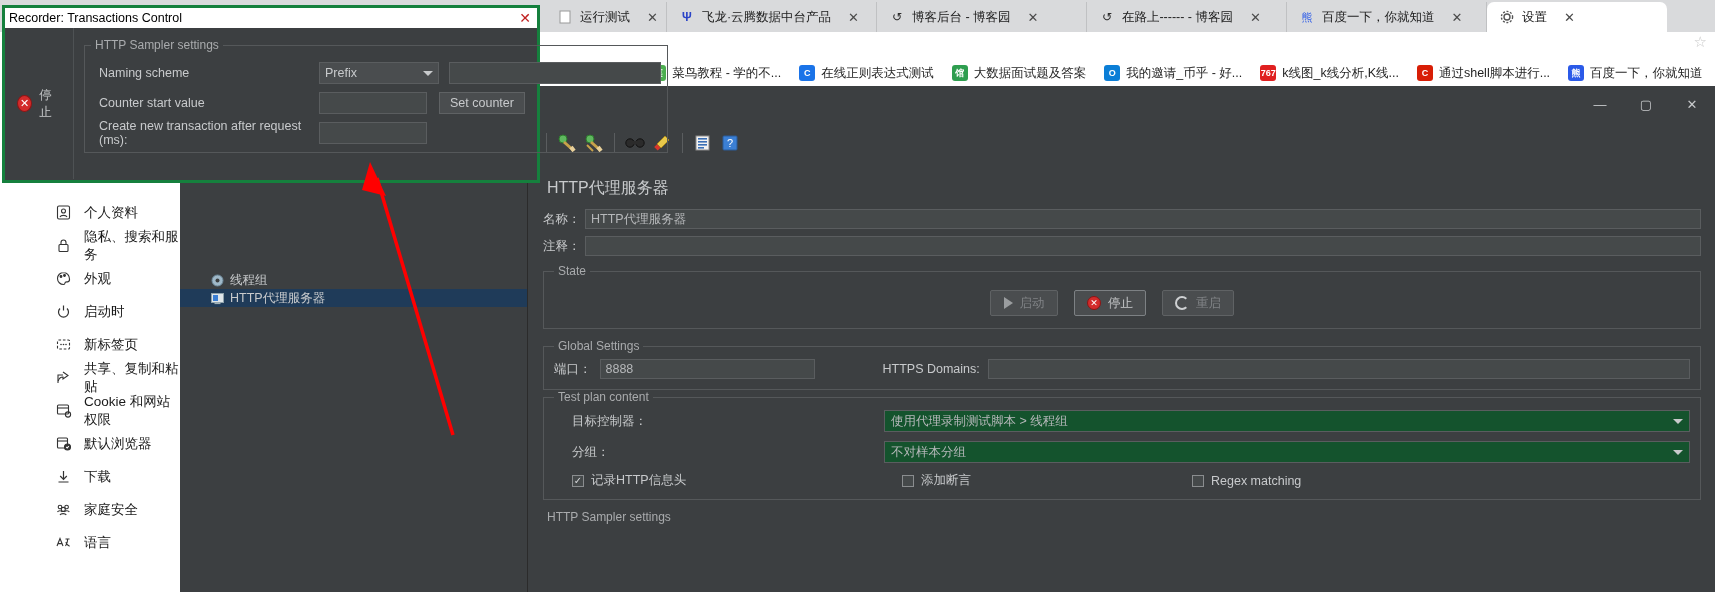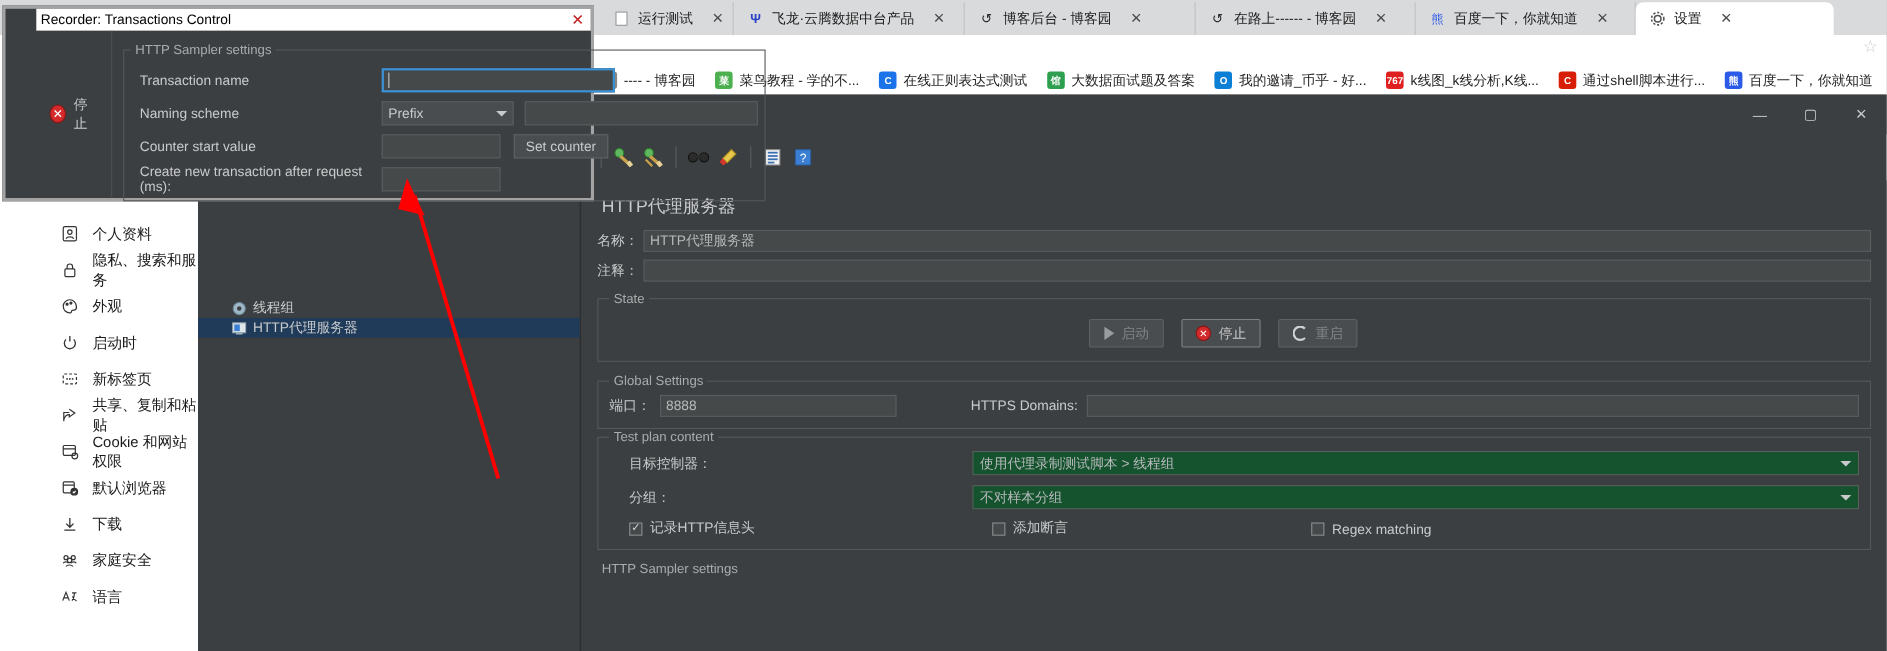--- a/index.html
+++ b/index.html
@@ -95,21 +95,21 @@
              font-size:12.5px; padding:0 6px; display:flex; align-items:center; justify-content:space-between; }
   .caret { width:0;height:0;border-left:5px solid transparent;border-right:5px solid transparent;border-top:5px solid #c8cacc; }
   .ckrow { display:flex; align-items:center; padding-left:18px; margin-top:4px; }
   .ck { width:12px;height:12px;border:1px solid #8a8d8f;background:#45494a;margin-right:7px;
         display:flex;align-items:center;justify-content:center;font-size:10px;color:#d8dadc; }
   .ckcell { display:flex; align-items:center; font-size:12.5px; color:#c8cacc; }
 
   
   #recorder {
     position:absolute; left:2px; top:5px; width:538px; height:178px;
-    border:3px solid #a3a3a3; background:#3c3f41; z-index:40;padding-left:28px;
+    border:3px solid #15803d; background:#3c3f41; z-index:40;
   }
   #rec-title { height:20px; background:#ffffff; color:#000; font-size:12.5px;
                display:flex; align-items:center; justify-content:space-between; padding:0 6px 0 4px; }
   #rec-title .xbtn { font-size:14px; color:#c02020; }
   #rec-body { position:relative; height:151px; display:flex; background:#3c3f41; }
   #rec-left { width:78px; border-right:1px solid #4e5254; display:flex; align-items:center; justify-content:center; }
   #rec-right { flex:1; padding:4px 8px 0 8px; }
   .rfs { border:1px solid #55585a; padding:8px 6px 6px 6px; margin:6px 2px 0 2px; }
   .rrow { display:flex; align-items:center; height:26px; margin-bottom:4px; }
   .rlab { width:228px; font-size:12.5px; color:#c8cacc; padding-left:8px; }
@@ -511,26 +511,20 @@
     <div id="rec-left">
       <div class="jbtn" style="border:none;background:transparent;">
         <span class="stopico" style="width:17px;height:17px;font-size:11px;">✕</span>
         <span>停止</span>
       </div>
     </div>
     <div id="rec-right">
       <fieldset class="rfs">
         <legend>HTTP Sampler settings</legend>
 
-        <div class="rrow">
-          <div class="rlab">Transaction name</div>
-          <div class="rin focus" style="width:212px; display:flex; align-items:center;">
-            <span id="caret-bar"></span>
-          </div>
-        </div>
 
         <div class="rrow">
           <div class="rlab">Naming scheme</div>
           <div class="rsel">
             <span>Prefix</span>
             <span class="caretwht"></span>
           </div>
           <div class="rin" style="width:212px; margin-left:10px;"></div>
         </div>
 

